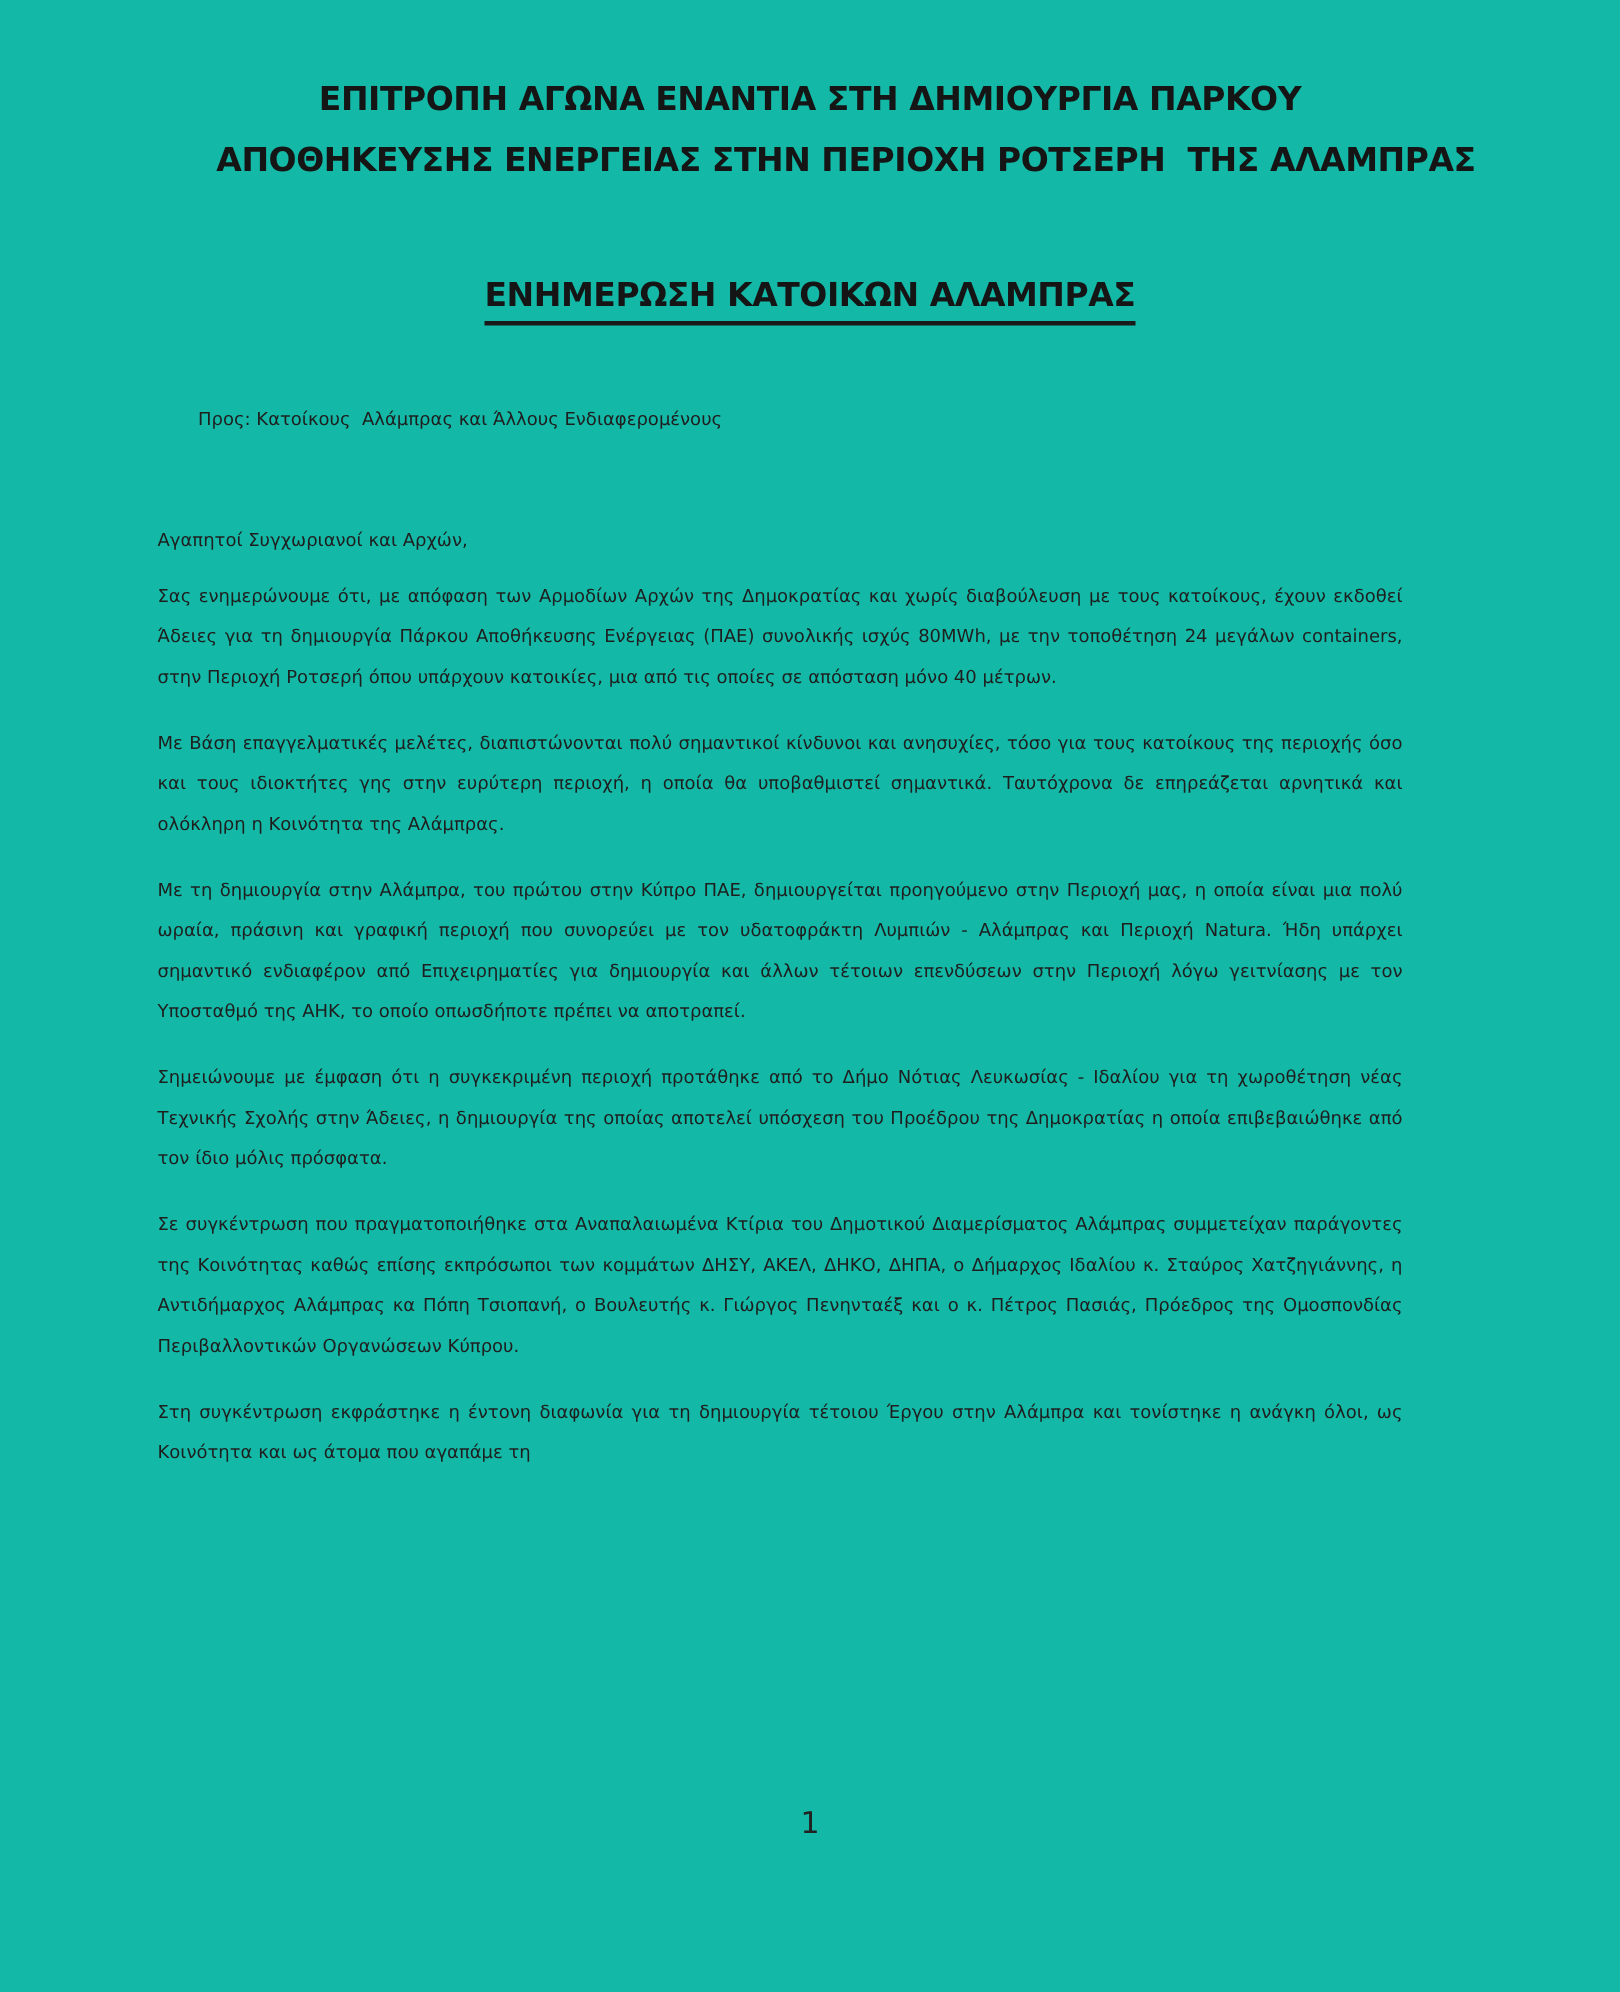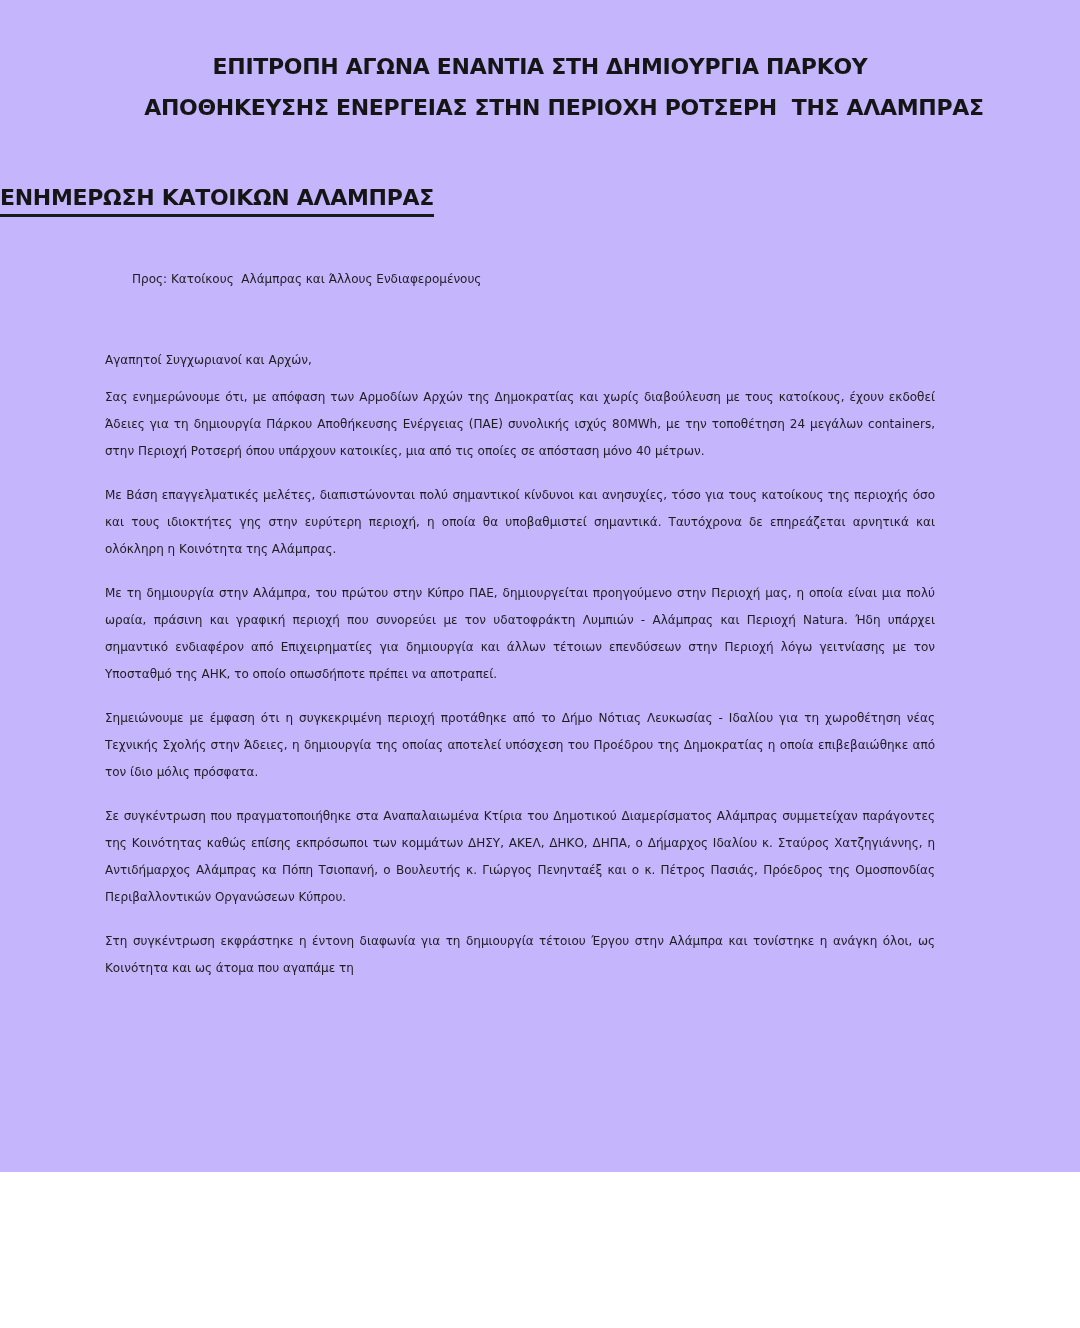--- a/index.html
+++ b/index.html
@@ -9,41 +9,42 @@
   }
   body {
     width: 1080px;
     height: 1328px;
     font-family: "DejaVu Sans", "Liberation Sans", sans-serif;
     color: #1e1e1e;
   }
   .page {
     position: relative;
     width: 1080px;
-    height: 1172px;
-    background: #c4b5fd;
+    height: 1328px;
+    background: #14b8a6;
     overflow: hidden;
   }
   .header {
     text-align: center;
     padding-top: 53px;
     color: #151515;
     font-weight: bold;
   }
   .header-line {
     font-size: 22px;
     line-height: 28px;
     letter-spacing: -0.3px;
     white-space: pre-wrap;
   }
   .header-line.second {
     margin-top: 13px;
     padding-left: 48px;
   }
   .doc-title-wrap {
+    text-align: center;
     margin-top: 62px;
   }
   .doc-title {
     display: inline-block;
     font-weight: bold;
     font-size: 22px;
     line-height: 28px;
     letter-spacing: -0.3px;
     color: #151515;
     border-bottom: 3px solid #1a1a1a;

